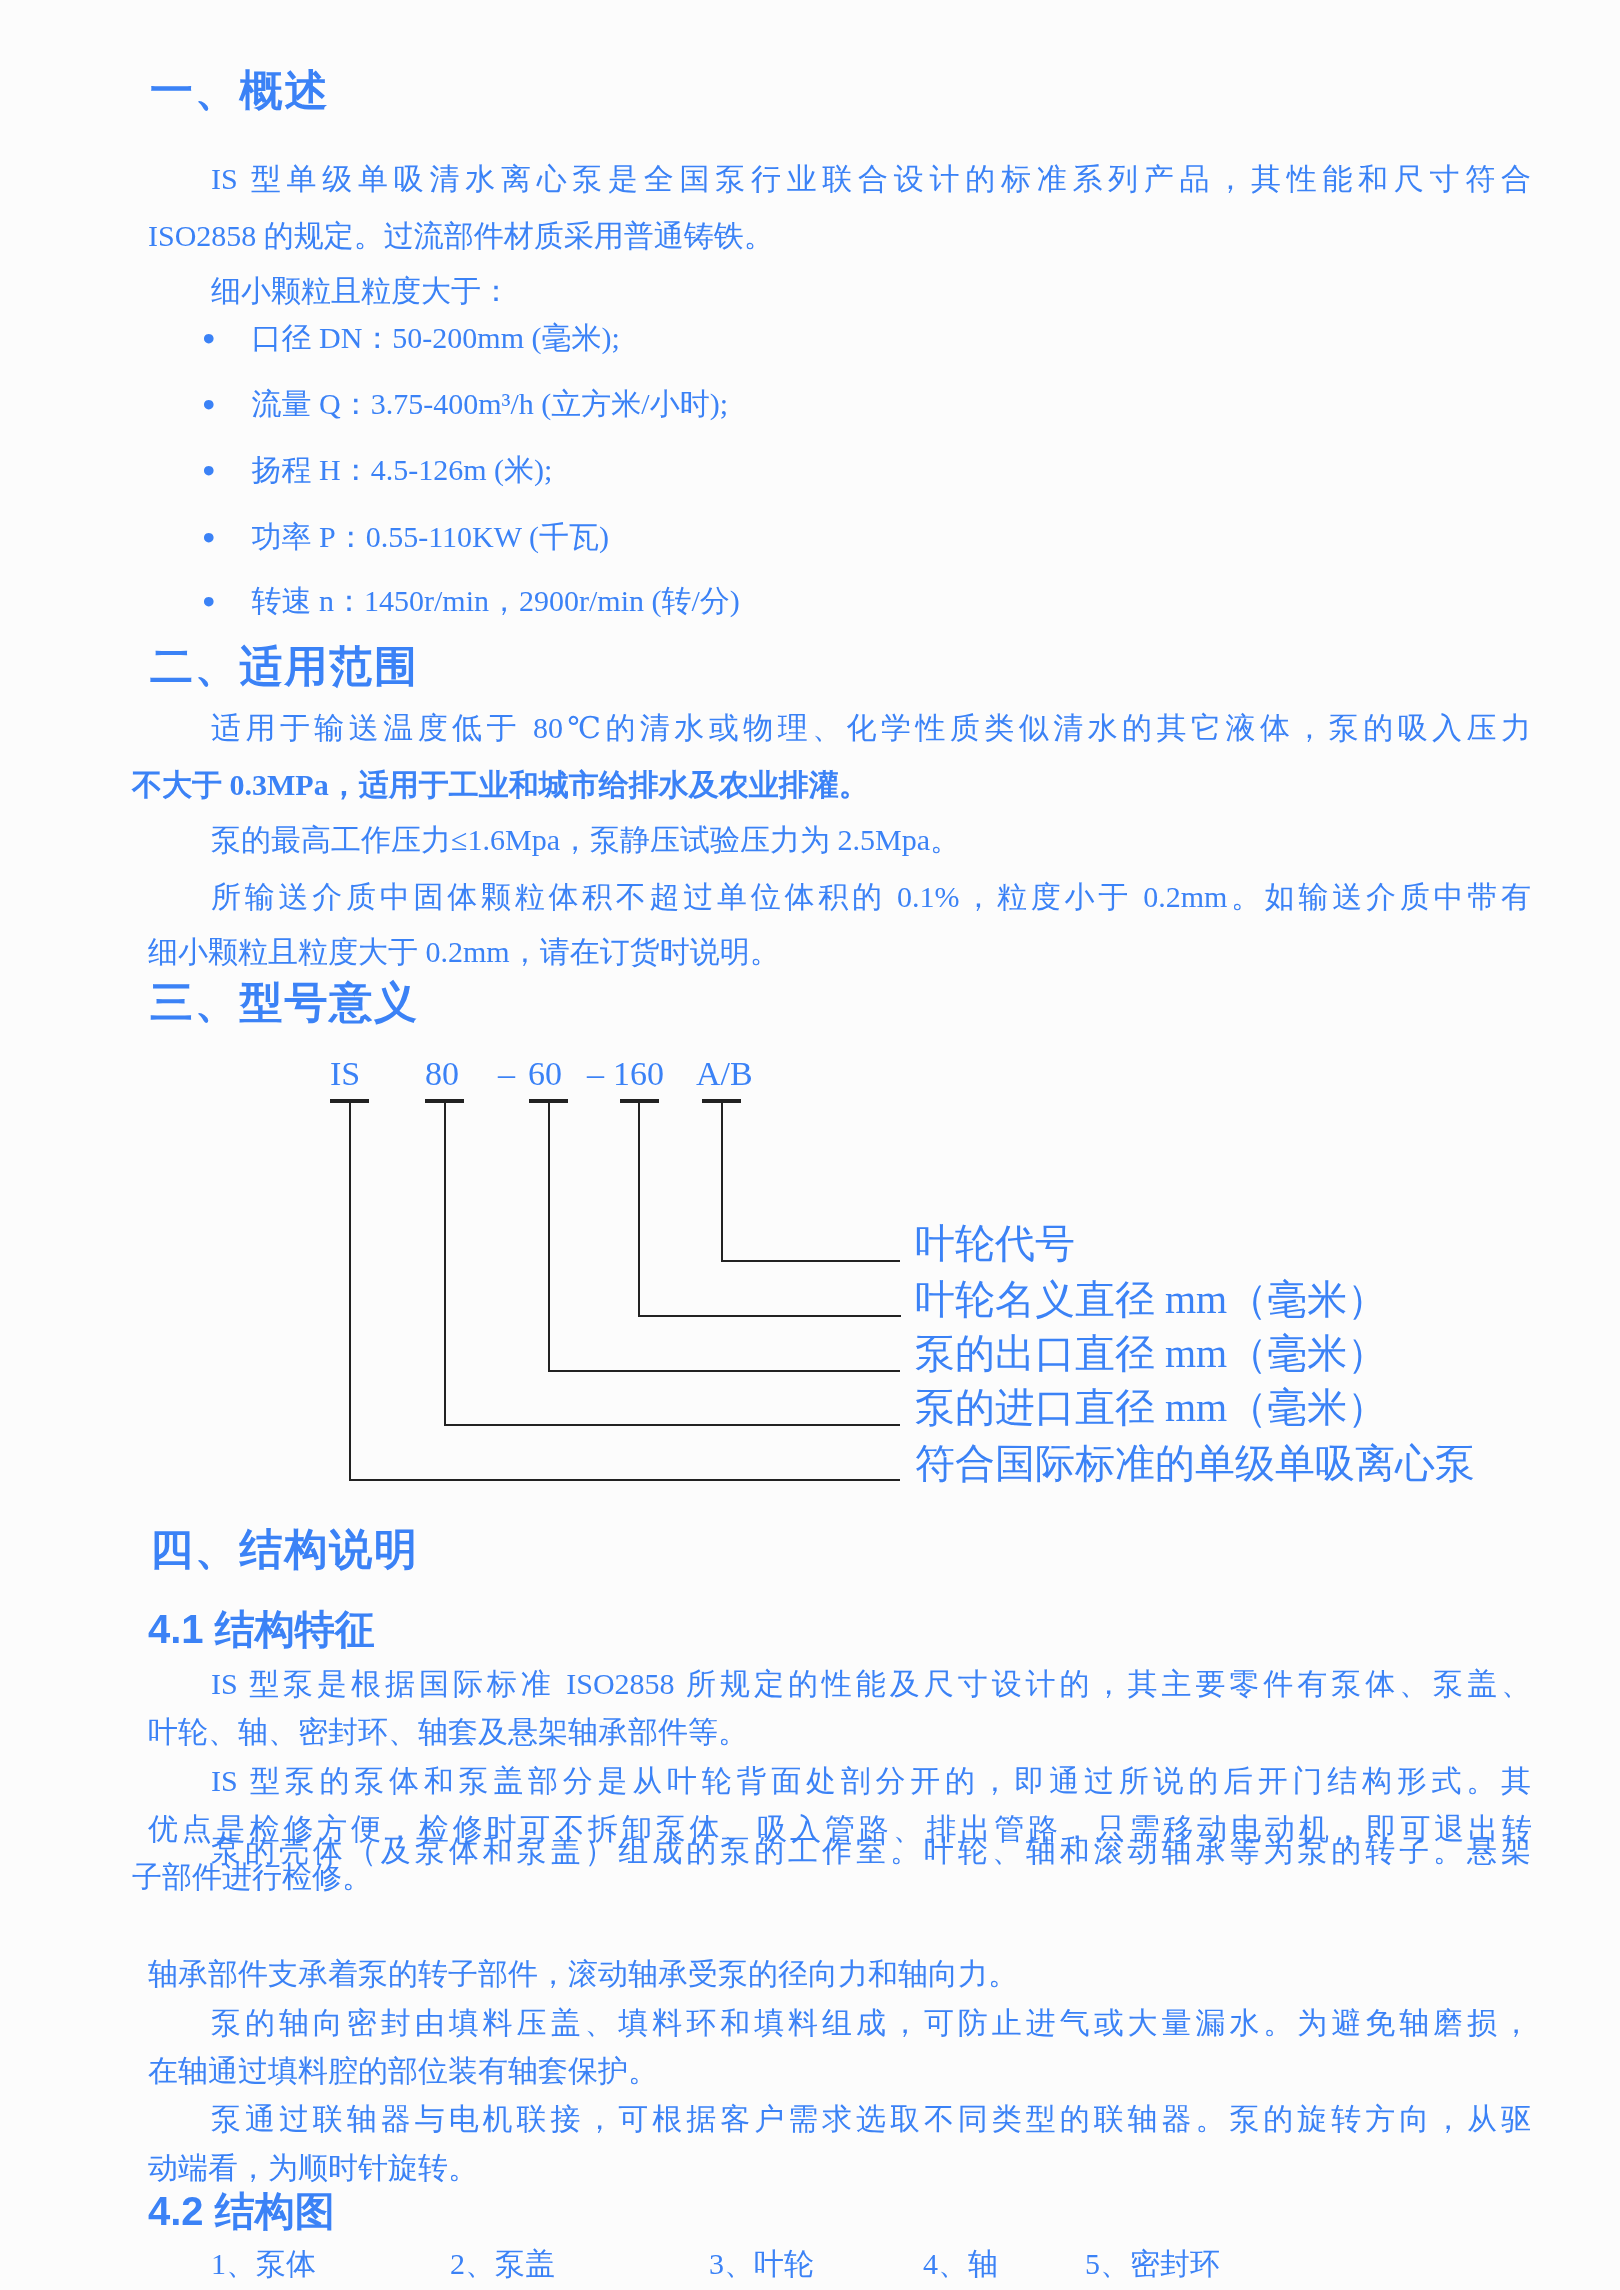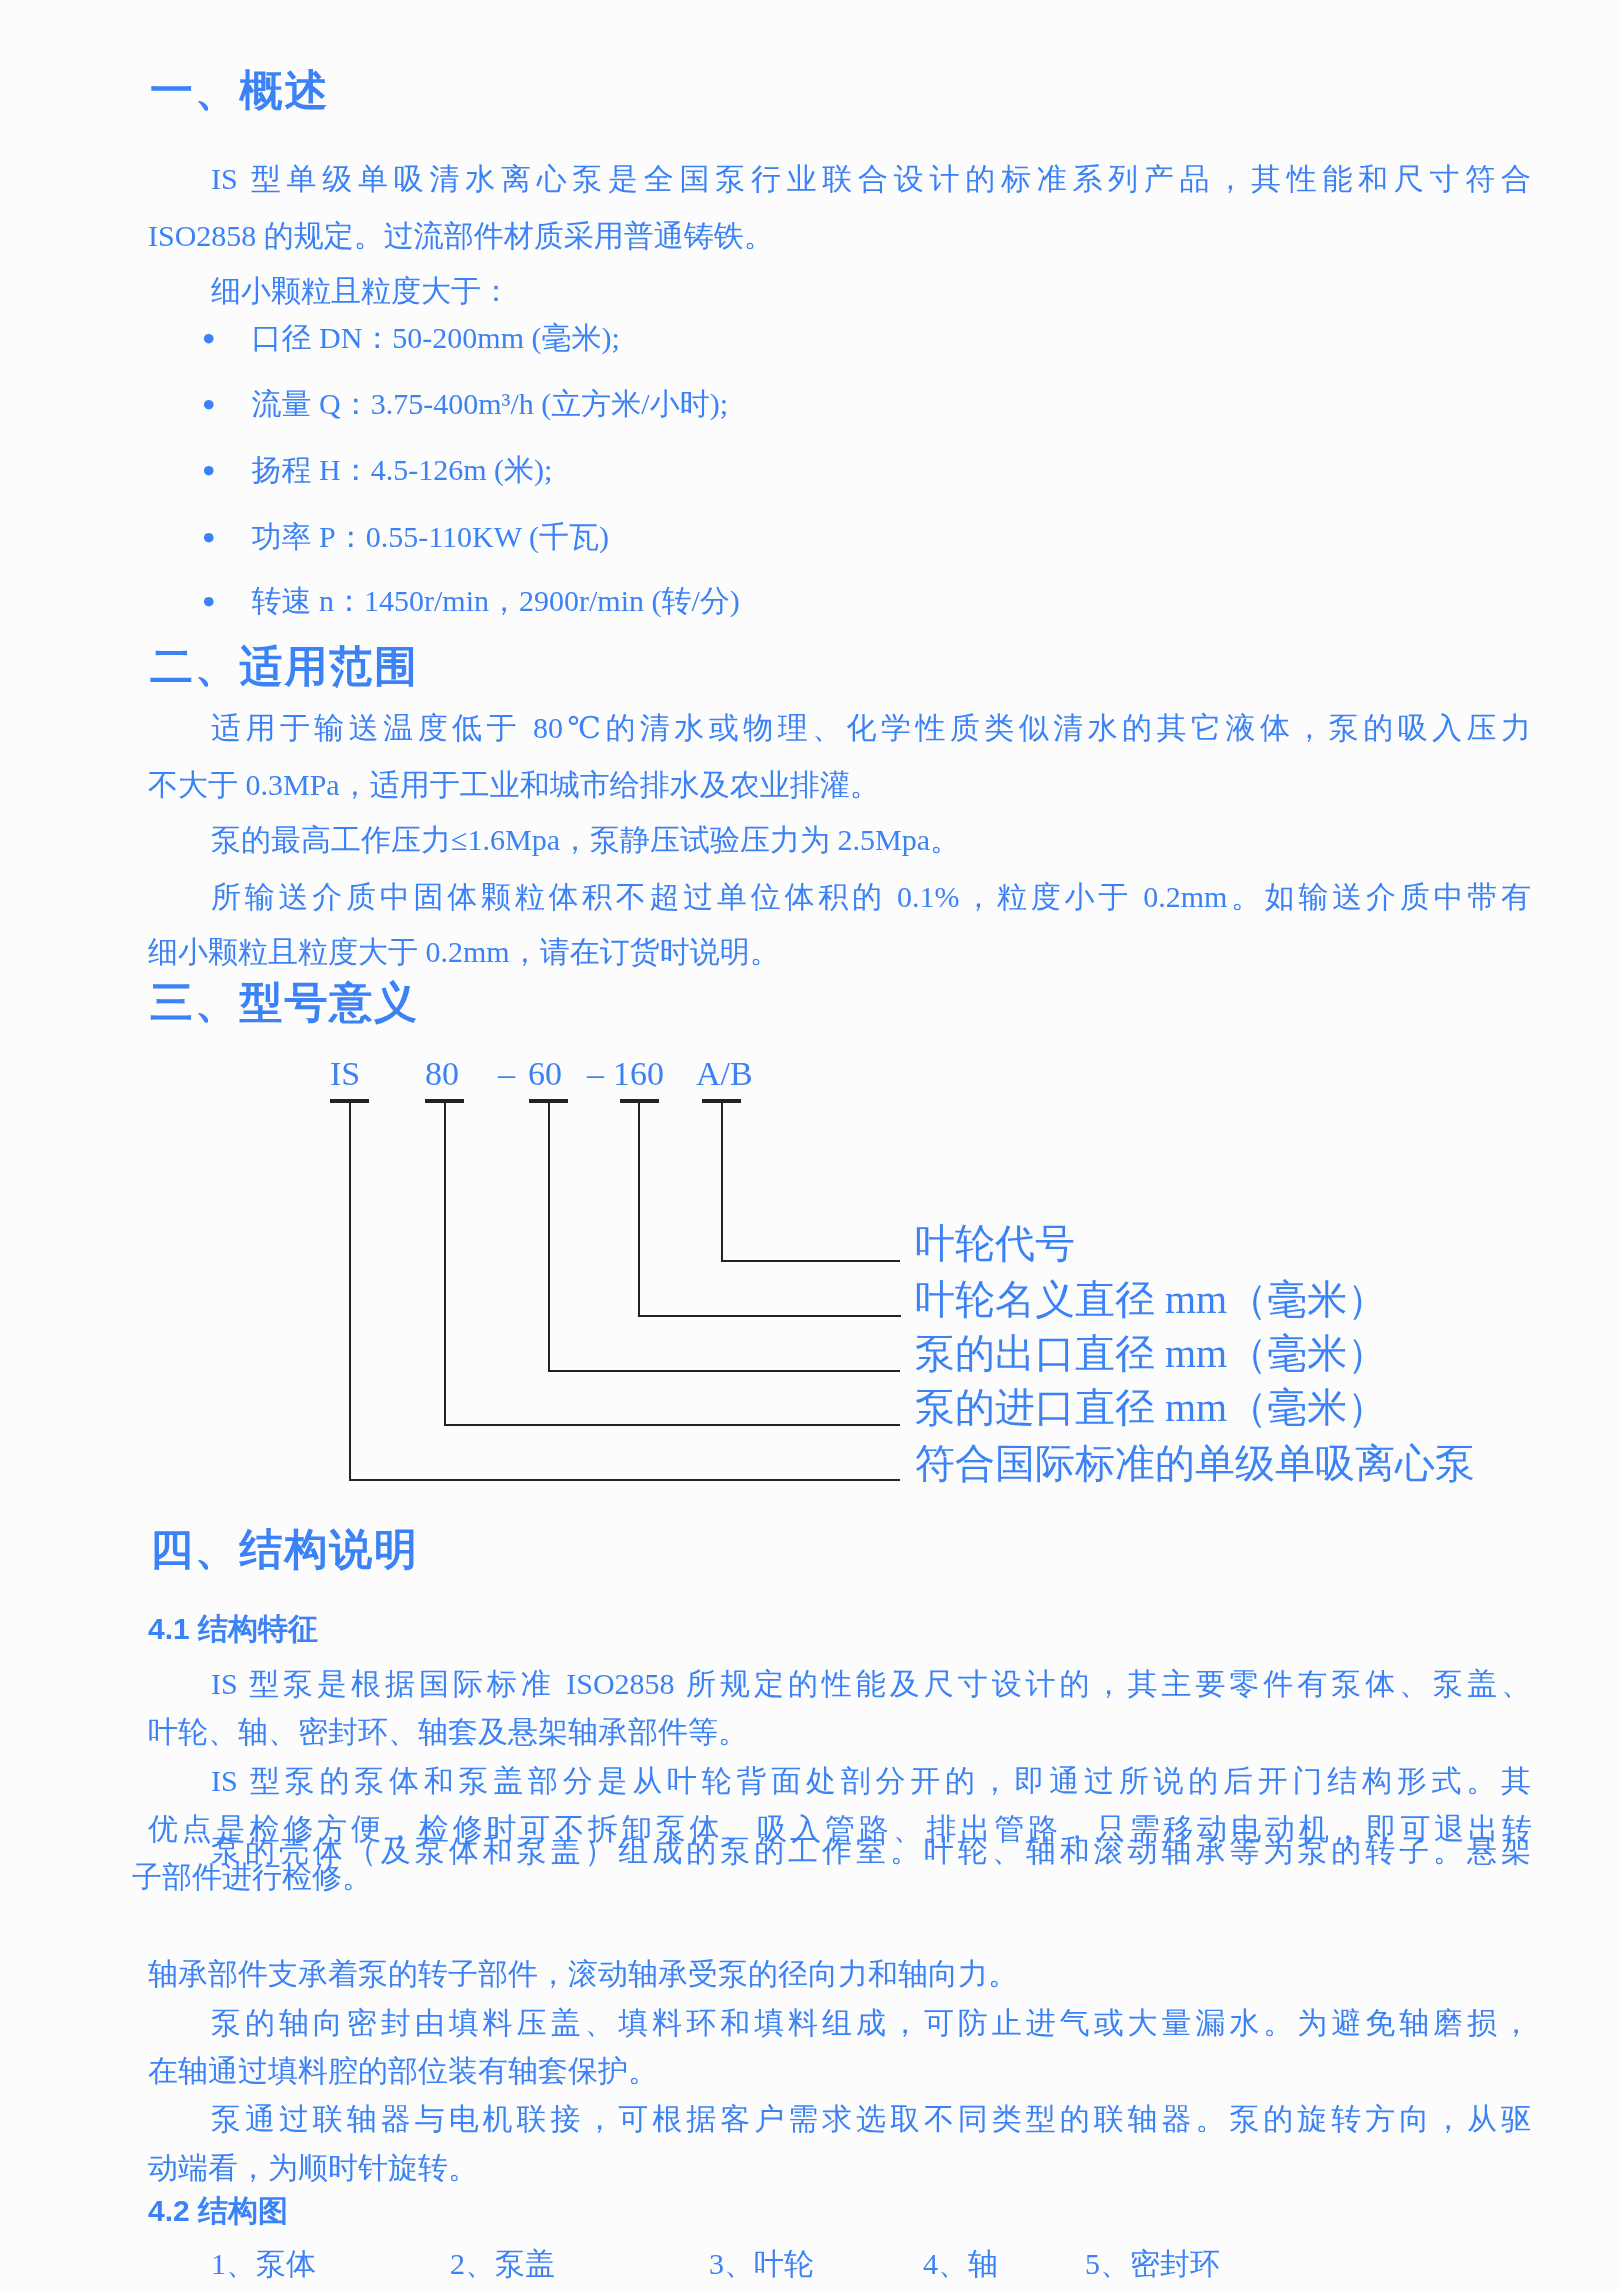--- a/index.html
+++ b/index.html
@@ -15,21 +15,21 @@
   }
   .h-major{
     position:absolute;left:150px;
     font-family:"Liberation Sans","DejaVu Sans",sans-serif;
     font-weight:700;font-size:43px;line-height:50px;
     letter-spacing:1.8px;white-space:nowrap;
   }
   .h-sub{
     position:absolute;left:148px;
     font-family:"Liberation Sans","DejaVu Sans",sans-serif;
-    font-weight:700;font-size:30px;line-height:38px;white-space:nowrap;
+    font-weight:700;font-size:40px;line-height:38px;white-space:nowrap;
   }
   .line{
     position:absolute;
     font-size:30px;line-height:39px;
     white-space:nowrap;
   }
   .fill{
     white-space:normal;
     text-align:justify;
     text-align-last:justify;
@@ -89,21 +89,21 @@
   <div class="bullet-row" style="top:517px;">
     <span class="bullet-marker">●</span><span>功率 P：0.55-110KW (千瓦)</span>
   </div>
   <div class="bullet-row" style="top:581px;">
     <span class="bullet-marker">●</span><span>转速 n：1450r/min，2900r/min (转/分)</span>
   </div>
 
   <div class="h-major" style="top:641px;">二、适用范围</div>
 
   <div class="line fill" style="left:211px;top:708px;width:1320px;">适用于输送温度低于 80℃的清水或物理、化学性质类似清水的其它液体，泵的吸入压力</div>
-  <div class="line" style="left:148px;top:765px;">不大于 0.3MPa，适用于工业和城市给排水及农业排灌。</div>
+  <div class="line" style="left:132px;top:765px;font-weight:bold;">不大于 0.3MPa，适用于工业和城市给排水及农业排灌。</div>
   <div class="line" style="left:211px;top:820px;">泵的最高工作压力≤1.6Mpa，泵静压试验压力为 2.5Mpa。</div>
   <div class="line fill" style="left:211px;top:877px;width:1320px;">所输送介质中固体颗粒体积不超过单位体积的 0.1%，粒度小于 0.2mm。如输送介质中带有</div>
   <div class="line" style="left:148px;top:932px;">细小颗粒且粒度大于 0.2mm，请在订货时说明。</div>
 
   <div class="h-major" style="top:977px;">三、型号意义</div>
 
   <div class="code-token" style="left:330px;top:1053px;">IS</div>
   <div class="code-token" style="left:425px;top:1053px;">80</div>
   <div class="code-token" style="left:498px;top:1053px;">–</div>
   <div class="code-token" style="left:528px;top:1053px;">60</div>

